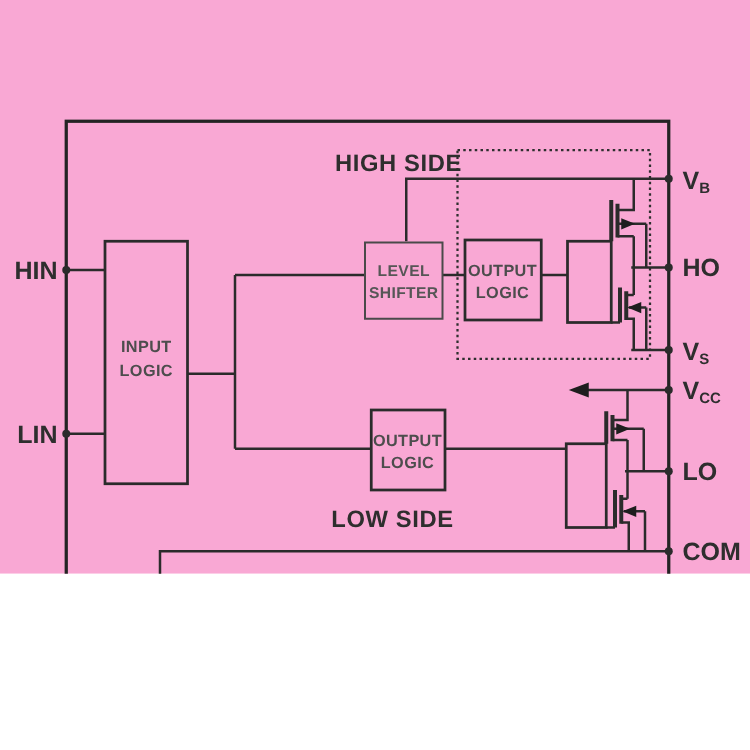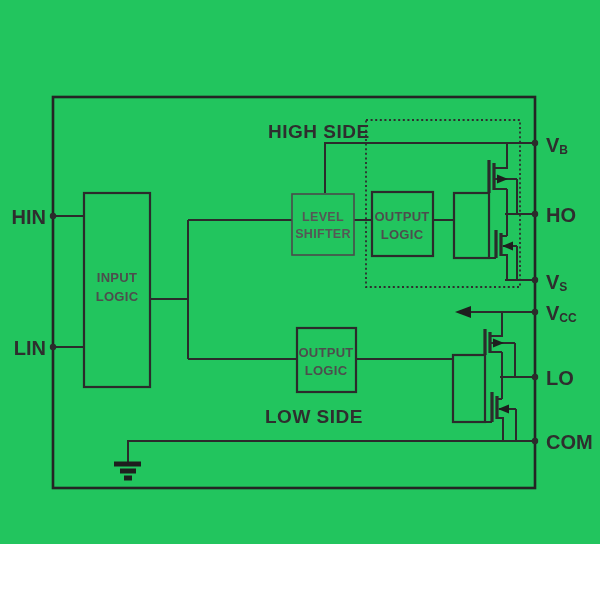--- a/index.html
+++ b/index.html
@@ -1,16 +1,16 @@
 <!DOCTYPE html>
 <html><head>
 <meta charset="utf-8">
 <style>
   html,body{margin:0;padding:0;background:#ffffff;}
-  .stage{width:600px;height:544px;background:#22c55e;position:relative;
+  .stage{width:600px;height:459px;background:#f9a8d4;position:relative;
          font-family:"Liberation Sans", sans-serif;}
   svg{display:block;}
   .wire{stroke:#2b2b2b;stroke-width:2;fill:none;stroke-linecap:butt;}
   .thick{stroke:#2b2b2b;stroke-width:3.2;fill:none;}
   .box{fill:none;stroke:#2b2b2b;stroke-width:2.2;}
   .box-light{fill:none;stroke:#4a4a4a;stroke-width:1.6;}
   .outer{fill:none;stroke:#242424;stroke-width:2.6;}
   .dashed{fill:none;stroke:#2e2e2e;stroke-width:1.8;stroke-dasharray:2 2.6;}
   .dot{fill:#2b2b2b;stroke:none;}
   .tri{fill:#1e1e1e;stroke:none;}

